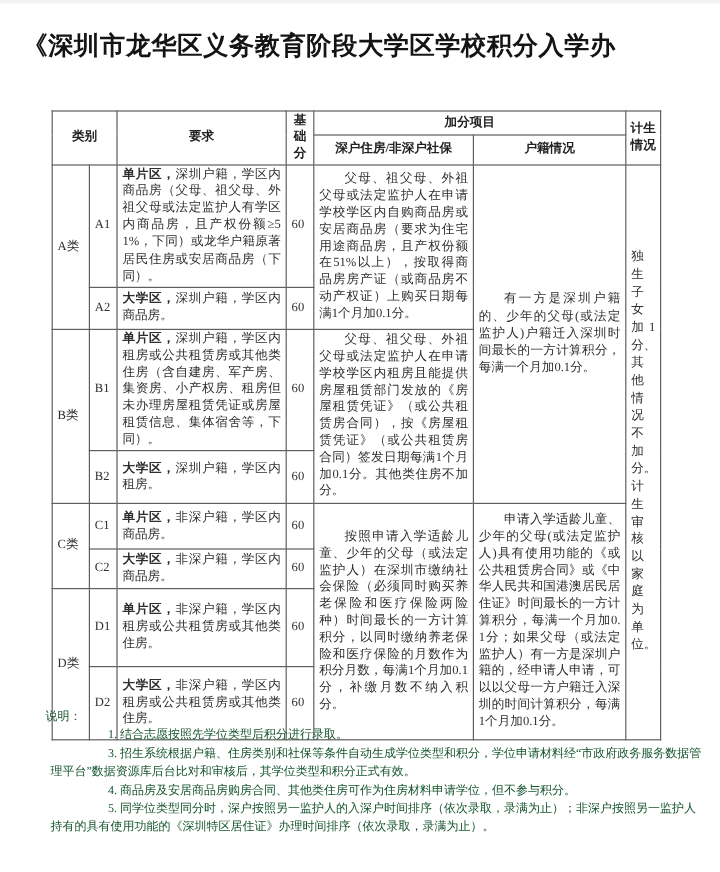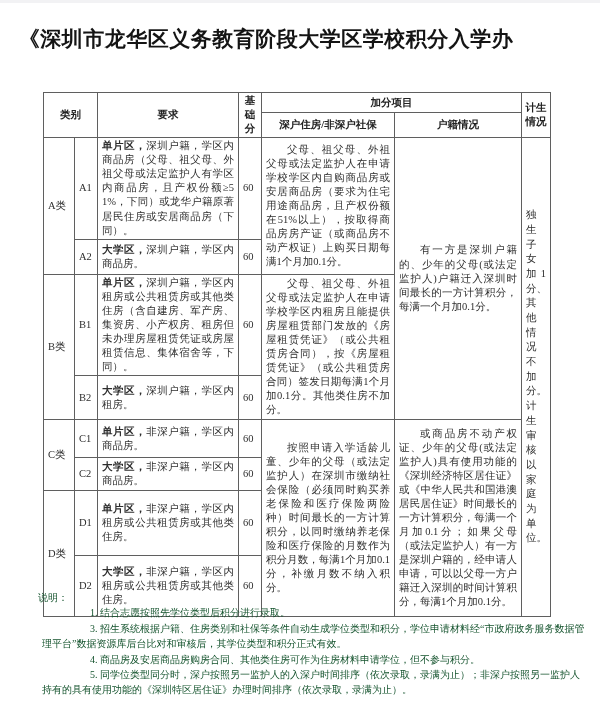--- a/index.html
+++ b/index.html
@@ -111,21 +111,21 @@
 
   <tr class="r-c1">
     <td rowspan="2" class="cell-center">C类</td>
     <td class="cell-center">C1</td>
     <td class="cell-req"><span class="lead">单片区，</span><span>非深户籍，学区内商品房。</span></td>
     <td class="cell-center">60</td>
     <td rowspan="4" class="cell-long">
           <p>按照申请入学适龄儿童、少年的父母（或法定监护人）在深圳市缴纳社会保险（必须同时购买养老保险和医疗保险两险种）时间最长的一方计算积分，以同时缴纳养老保险和医疗保险的月数作为积分月数，每满1个月加0.1分，补缴月数不纳入积分。</p>
         </td>
     <td rowspan="4" class="cell-long">
-          <p>或商品房不动产权证、少年的父母(或法定监护人)具有使用功能的《深圳经济特区居住证》或《中华人民共和国港澳居民居住证》时间最长的一方计算积分，每满一个月加0.1分；如果父母（或法定监护人）有一方是深圳户籍的，经申请人申请，可以以父母一方户籍迁入深圳的时间计算积分，每满1个月加0.1分。</p>
+          <p>申请入学适龄儿童、少年的父母(或法定监护人)具有使用功能的《或公共租赁房合同》或《中华人民共和国港澳居民居住证》时间最长的一方计算积分，每满一个月加0.1分；如果父母（或法定监护人）有一方是深圳户籍的，经申请人申请，可以以父母一方户籍迁入深圳的时间计算积分，每满1个月加0.1分。</p>
         </td>
   </tr>
   <tr class="r-c2">
     <td class="cell-center">C2</td>
     <td class="cell-req"><span class="lead">大学区，</span><span>非深户籍，学区内商品房。</span></td>
     <td class="cell-center">60</td>
   </tr>
 
   <tr class="r-d1">
     <td rowspan="2" class="cell-center">D类</td>

